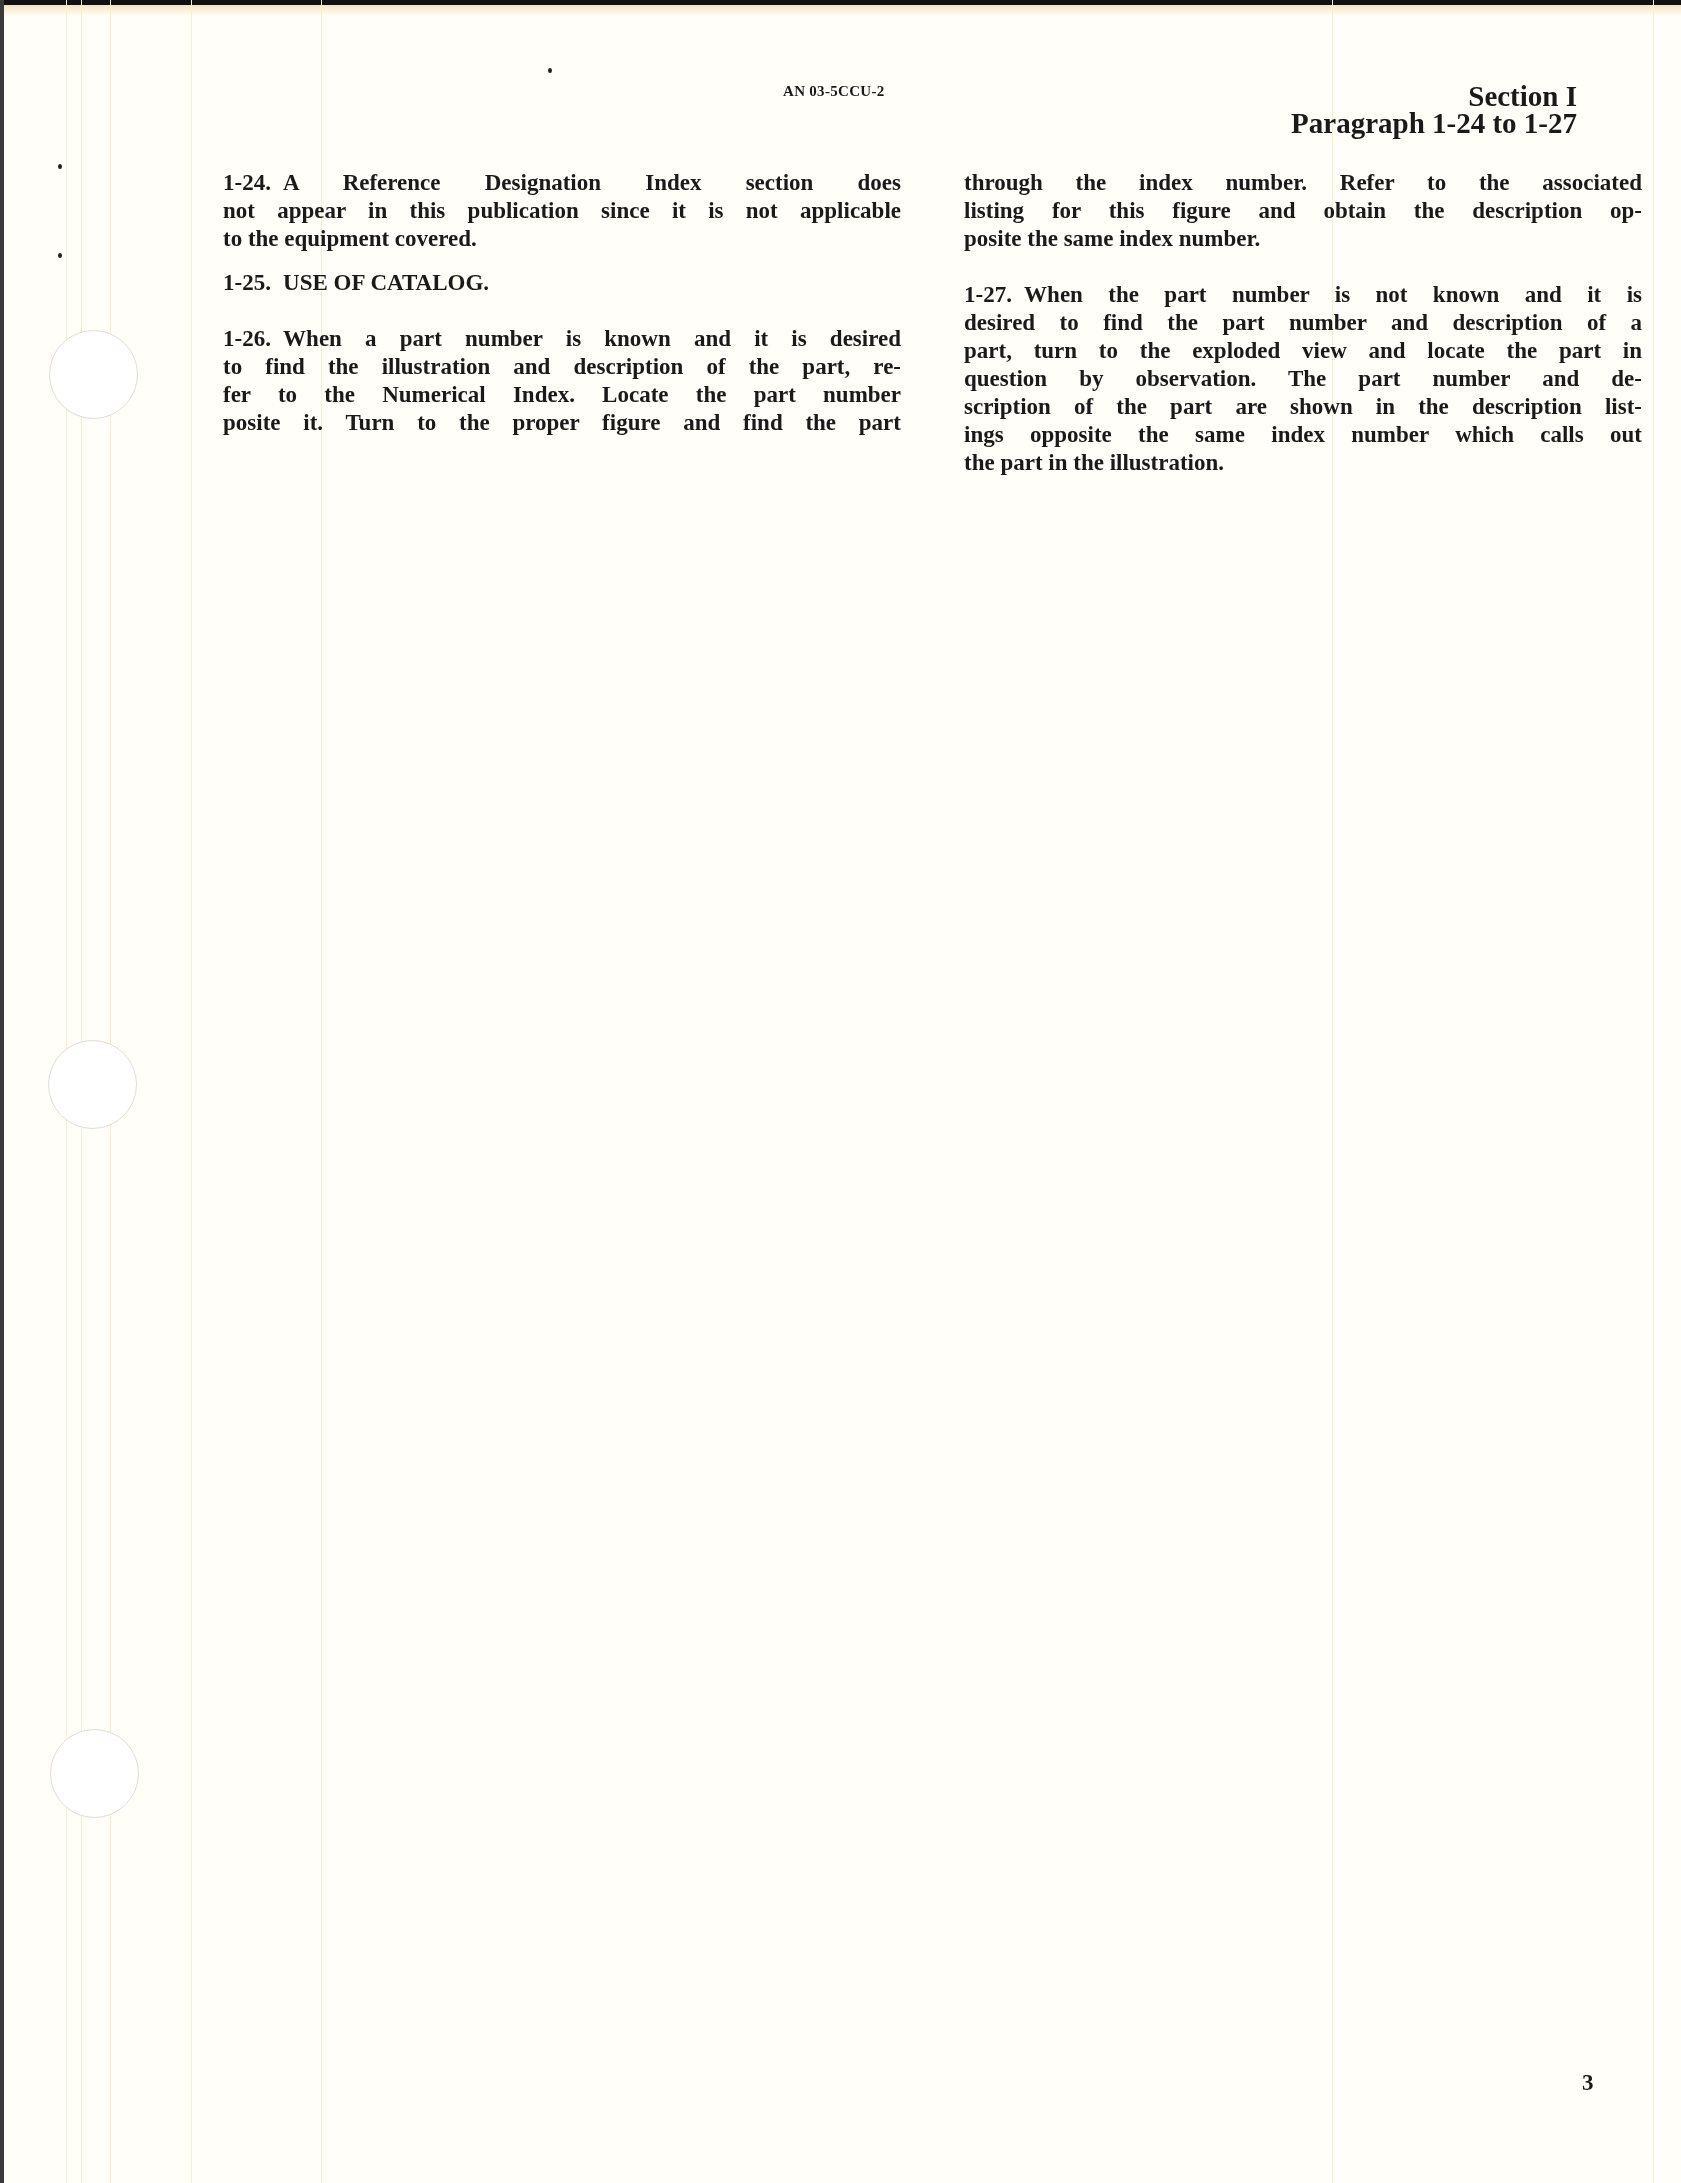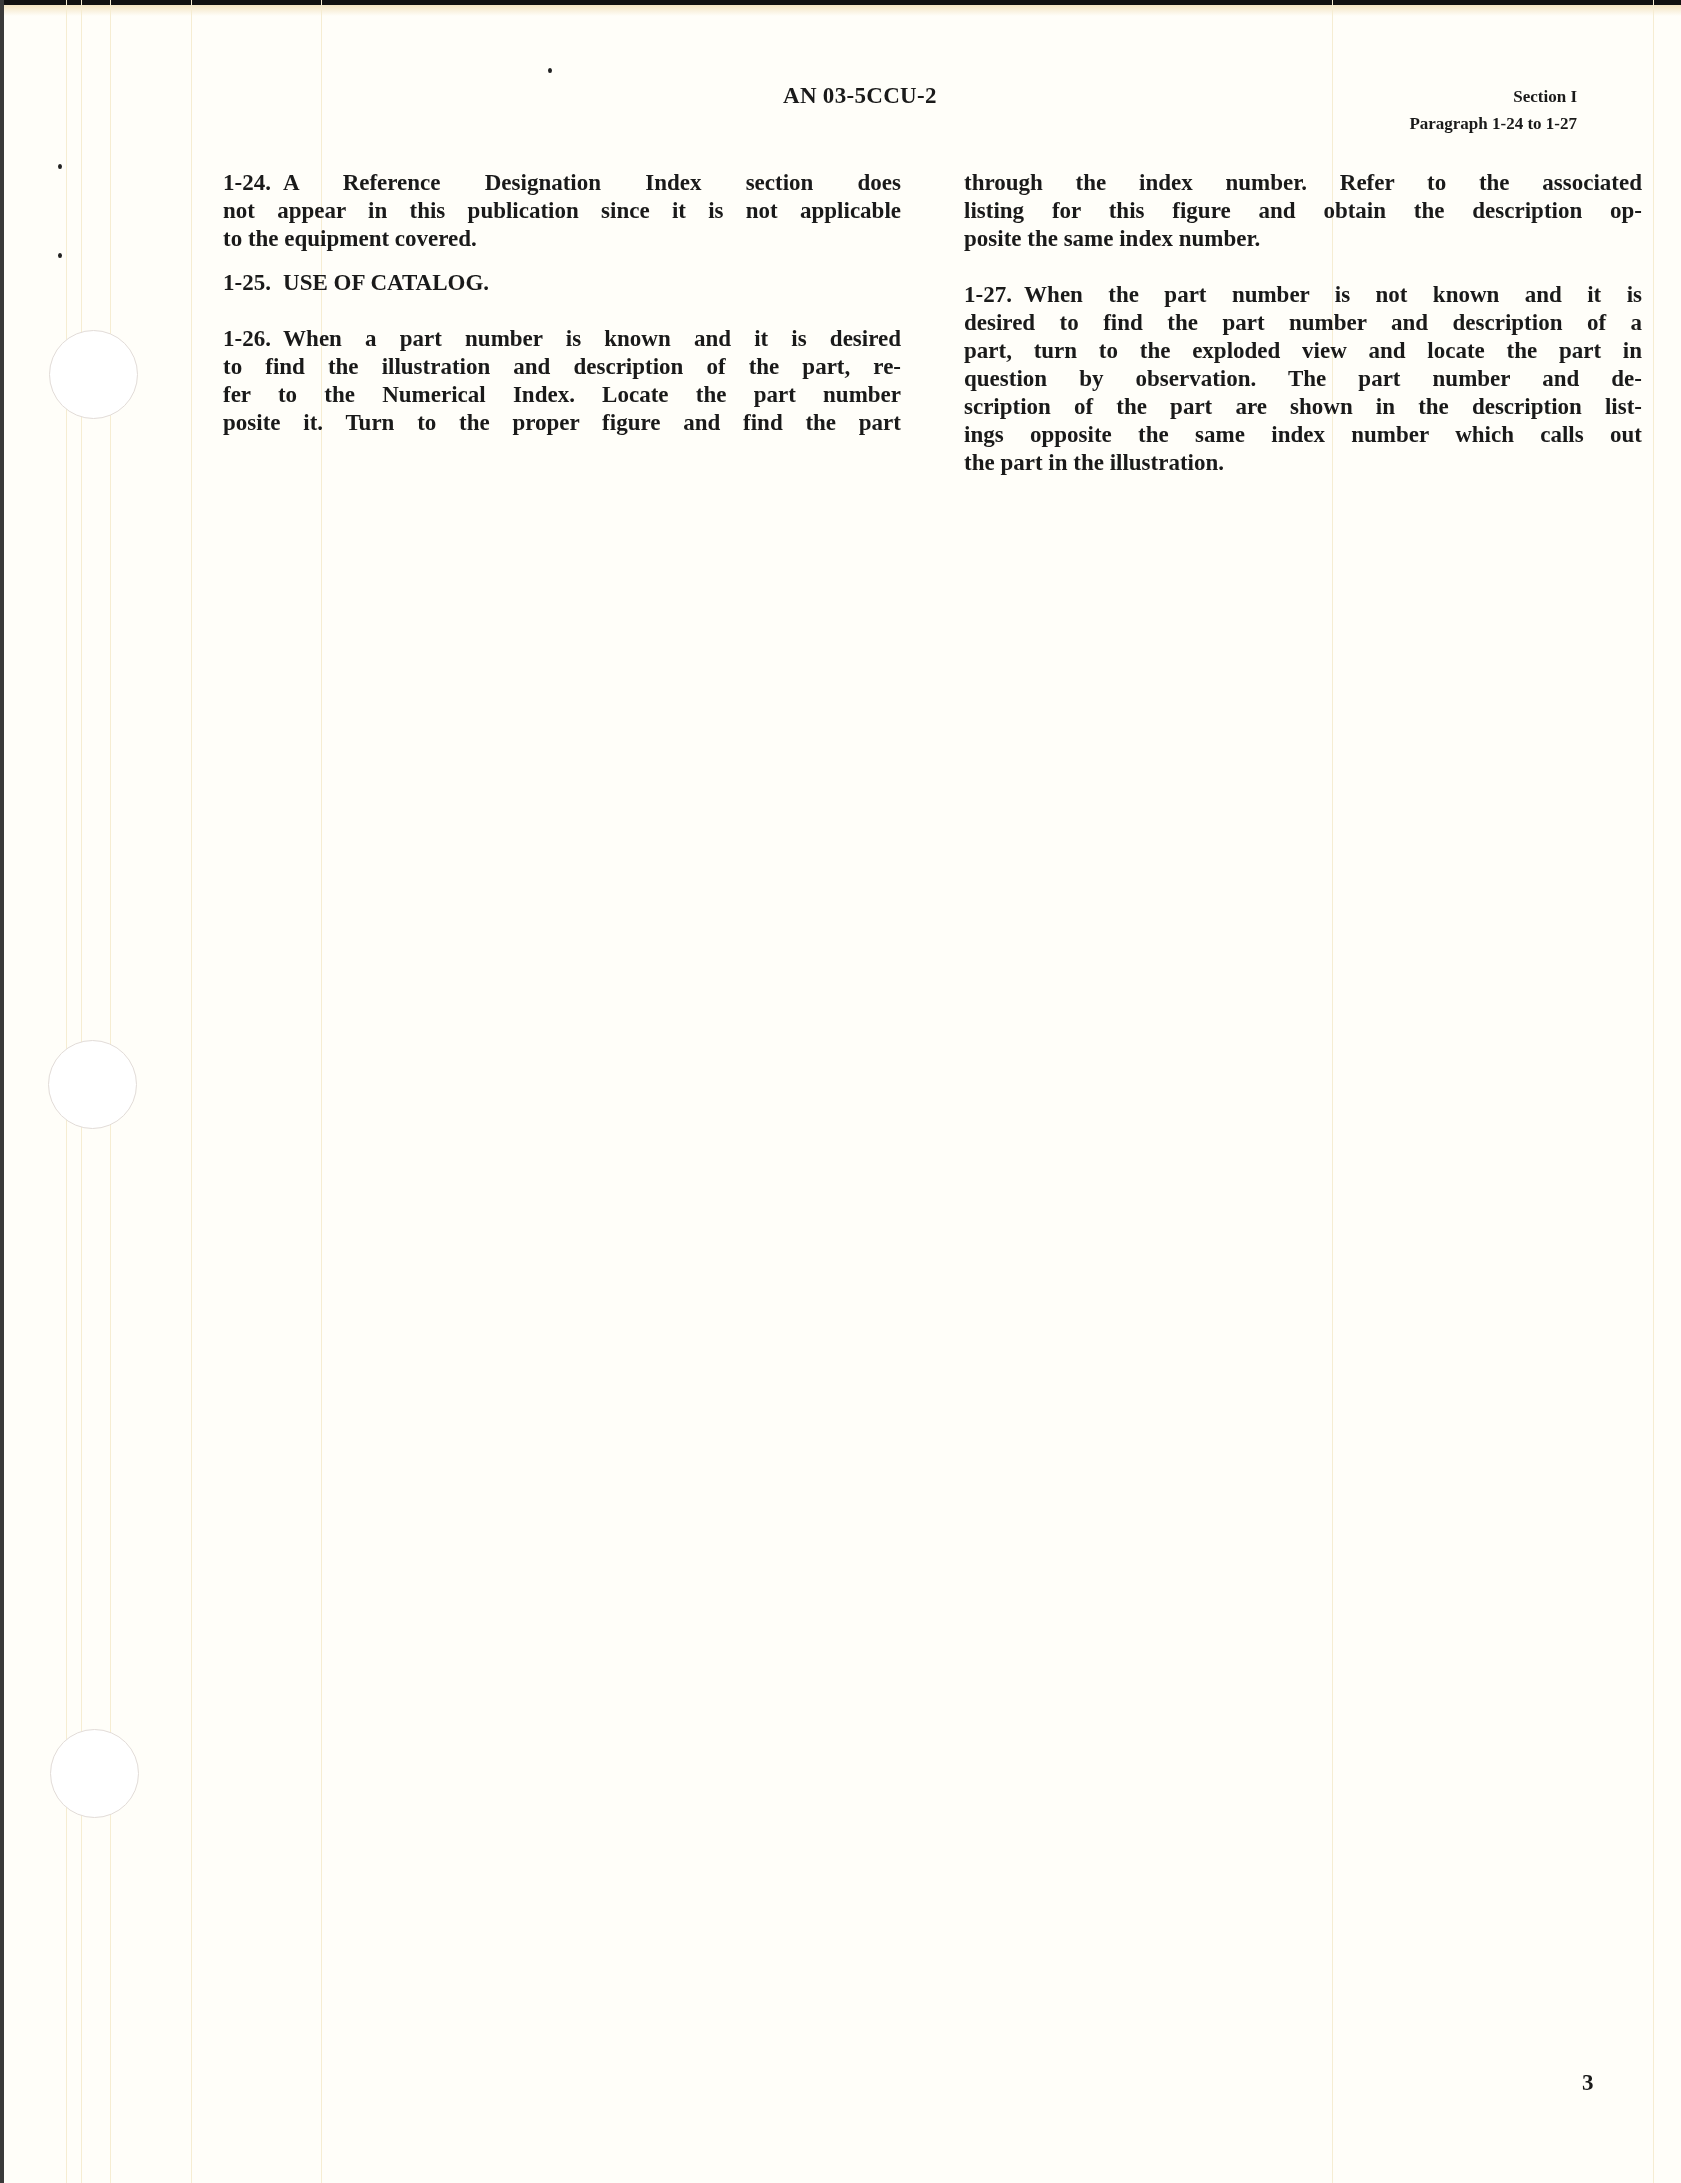--- a/index.html
+++ b/index.html
@@ -64,31 +64,31 @@
       width: 4.1px;
       height: 5.4px;
       border-radius: 50%;
       background: #222;
     }
 
     .header-left {
       position: absolute;
       left: 783px;
       top: 83px;
-      font-size: 23px;
+      font-size: 15px;
       font-weight: bold;
       font-family: "Liberation Serif", serif;
       letter-spacing: 0.3px;
     }
     .header-right {
       position: absolute;
       right: 104px;
       top: 83px;
       text-align: right;
-      font-size: 17px;
+      font-size: 29px;
       font-weight: bold;
       font-family: "Liberation Serif", serif;
       line-height: 27px;
     }
 
     .column {
       position: absolute;
       width: 678px;
       font-family: "Liberation Serif", serif;
       font-size: 23px;

